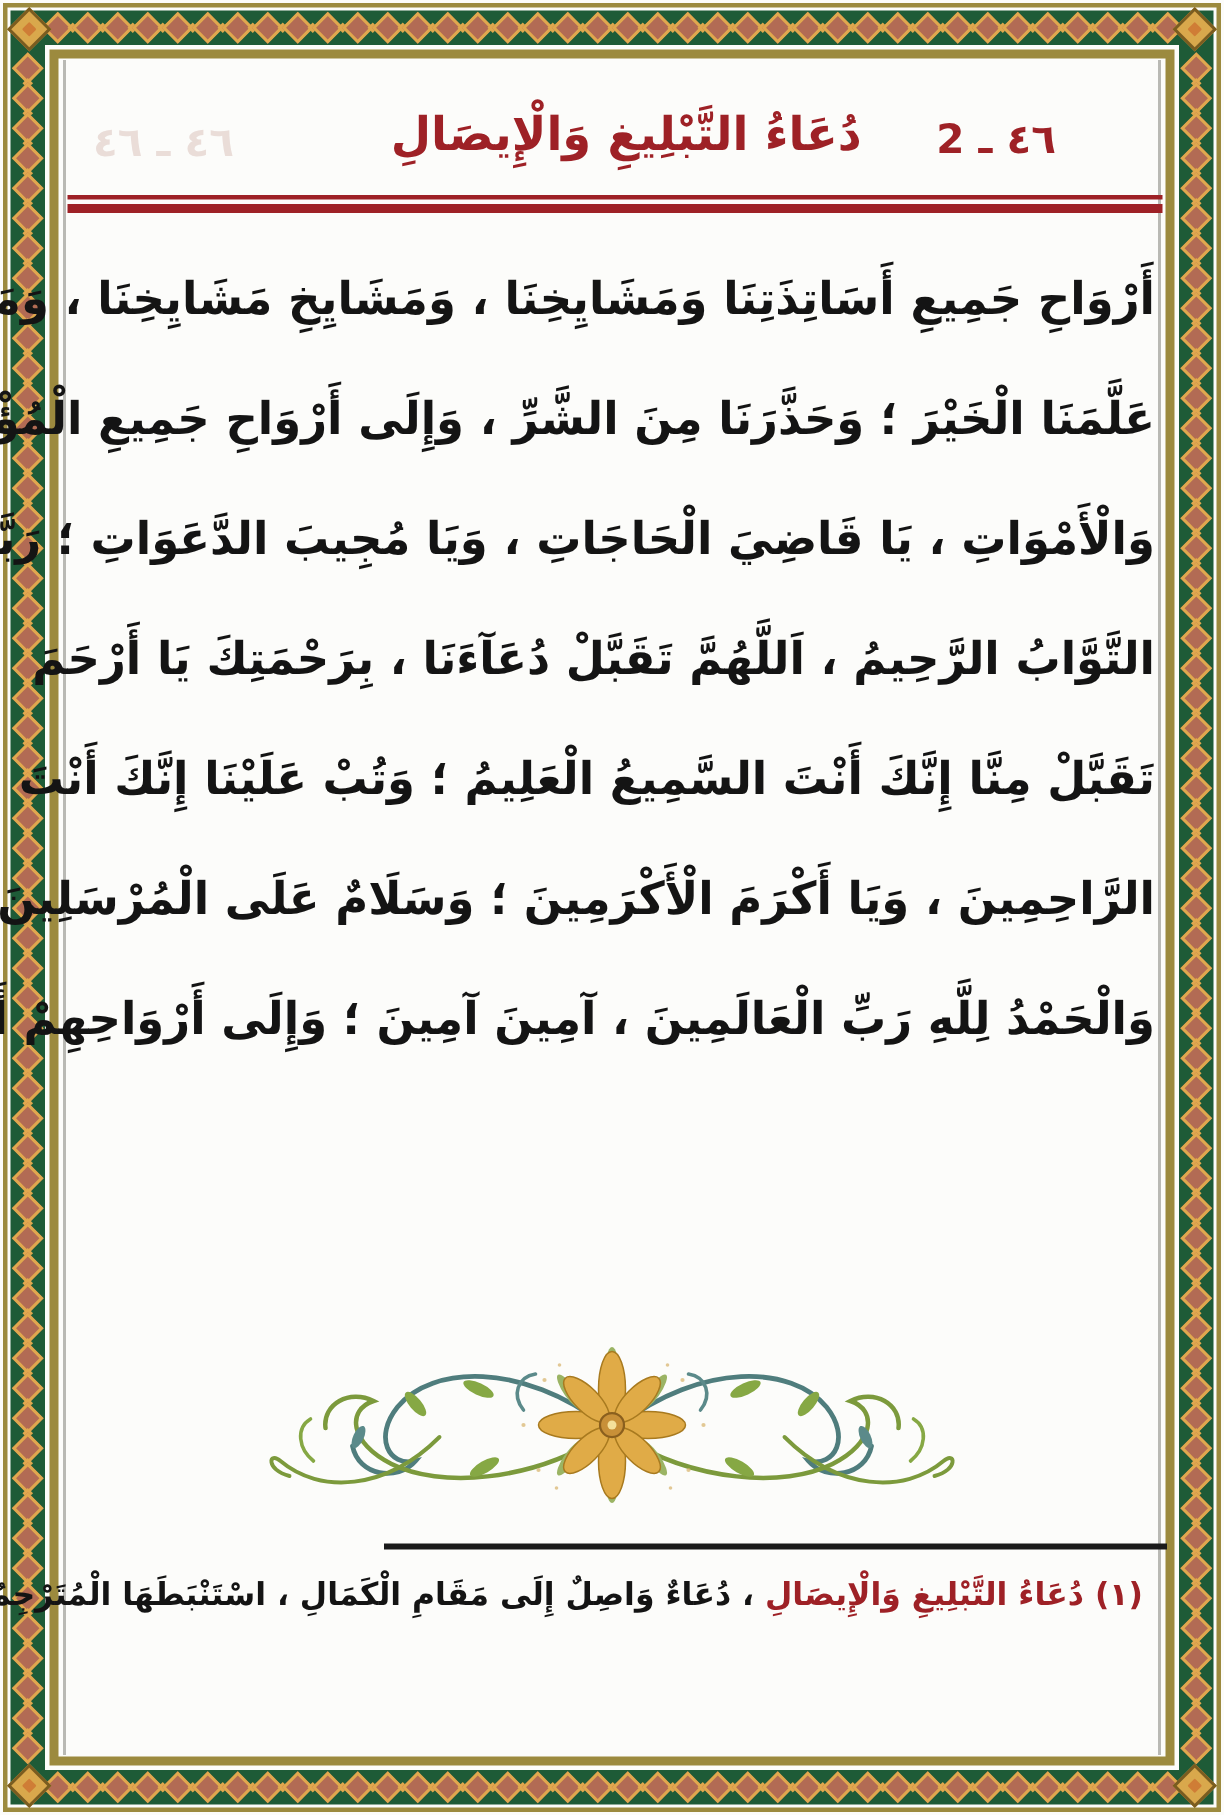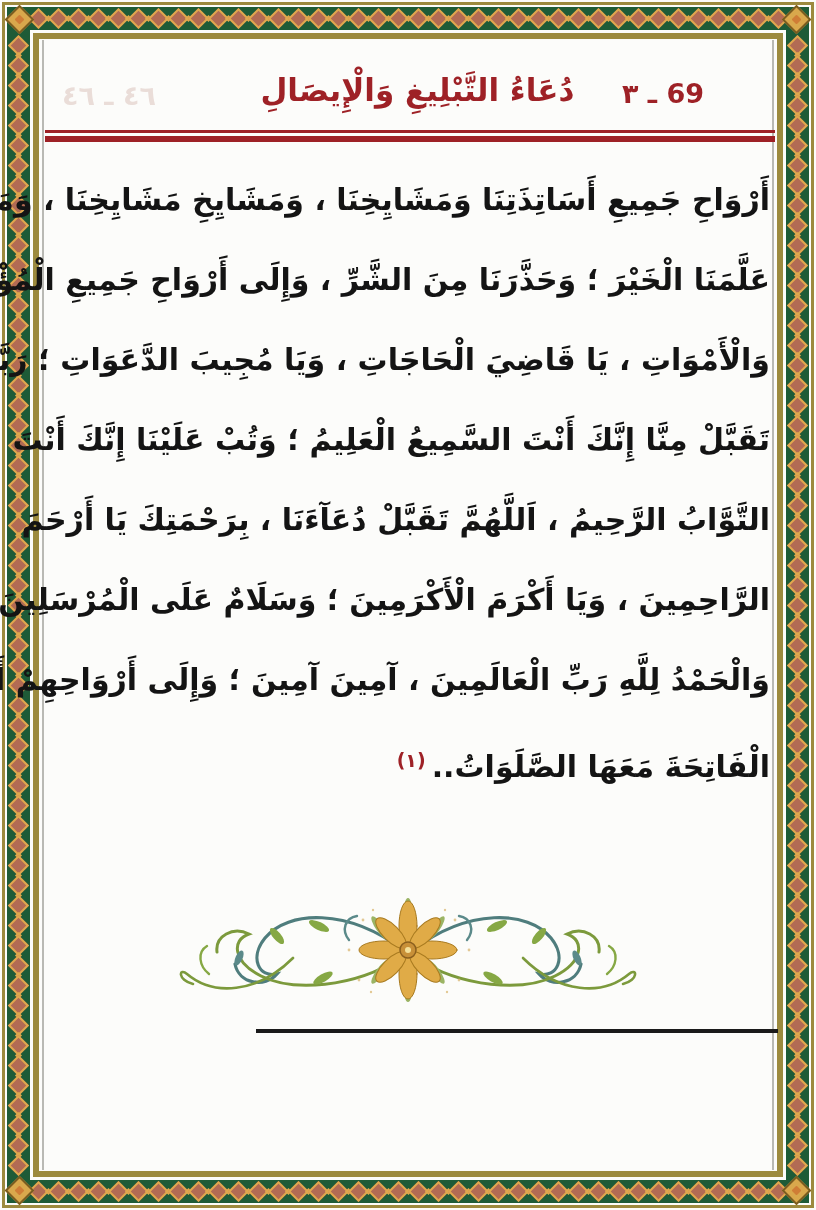--- a/index.html
+++ b/index.html
@@ -470,40 +470,37 @@
       <div class="dmd-sm" style="top: 1124.5px; left: 9px;"></div>
       <div class="dmd-big" style="top: 1129.5px; left: 4px;"></div>
     </div>
   <div class="corner corner-tl"></div>
   <div class="corner corner-tr"></div>
   <div class="corner corner-bl"></div>
   <div class="corner corner-br"></div>
   <div class="inner-hairline hairline-left"></div>
   <div class="inner-hairline hairline-right"></div>
 
-  <div class="page-number">69 ـ ٣</div>
+  <div class="page-number">٤٦ ـ 2</div>
   <div class="page-title">دُعَاءُ التَّبْلِيغِ وَالْإِيصَالِ</div>
   <div class="ghost-number">٤٦ ـ ٤٦</div>
   <div class="red-rule">
     <div class="thin"></div>
       <div class="gap"></div>
       <div class="thick"></div>
   </div>
 
   <div class="body-text">
     <div class="body-line">أَرْوَاحِ جَمِيعِ أَسَاتِذَتِنَا وَمَشَايِخِنَا ، وَمَشَايِخِ مَشَايِخِنَا ، وَمَنْ</div>
     <div class="body-line">عَلَّمَنَا الْخَيْرَ ؛ وَحَذَّرَنَا مِنَ الشَّرِّ ، وَإِلَى أَرْوَاحِ جَمِيعِ الْمُؤْمِنِينَ</div>
     <div class="body-line">وَالْأَمْوَاتِ ، يَا قَاضِيَ الْحَاجَاتِ ، وَيَا مُجِيبَ الدَّعَوَاتِ ؛ رَبَّنَا</div>
+    <div class="body-line">التَّوَّابُ الرَّحِيمُ ، اَللَّهُمَّ تَقَبَّلْ دُعَآءَنَا ، بِرَحْمَتِكَ يَا أَرْحَمَ</div>
     <div class="body-line">تَقَبَّلْ مِنَّا إِنَّكَ أَنْتَ السَّمِيعُ الْعَلِيمُ ؛ وَتُبْ عَلَيْنَا إِنَّكَ أَنْتَ</div>
-    <div class="body-line">التَّوَّابُ الرَّحِيمُ ، اَللَّهُمَّ تَقَبَّلْ دُعَآءَنَا ، بِرَحْمَتِكَ يَا أَرْحَمَ</div>
     <div class="body-line">الرَّاحِمِينَ ، وَيَا أَكْرَمَ الْأَكْرَمِينَ ؛ وَسَلَامٌ عَلَى الْمُرْسَلِينَ ؛</div>
     <div class="body-line">وَالْحَمْدُ لِلَّهِ رَبِّ الْعَالَمِينَ ، آمِينَ آمِينَ ؛ وَإِلَى أَرْوَاحِهِمْ أَجْمَعِينَ ،</div>
-    <div class="body-line last">
-      <span>الْفَاتِحَةَ مَعَهَا الصَّلَوَاتُ..</span><span class="footnote-ref">(١)</span>
-    </div>
   </div>
 
   <div class="ornament">
     <svg width="470" height="108" viewBox="0 0 470 108" xmlns="http://www.w3.org/2000/svg">
       <g fill="none" stroke-linecap="round">
 
         <g>
           <path d="M230,54 C175,12 115,14 92,42 C76,62 86,82 104,78 C92,92 66,88 62,68" stroke="#4f7d7d" stroke-width="3.2"></path>
           <path d="M228,62 C180,92 120,96 88,80 C60,66 58,44 76,38 C60,30 42,40 44,56" stroke="#7c9a3c" stroke-width="3"></path>
           <path d="M120,62 C84,98 40,100 14,78 C6,71 4,84 20,88" stroke="#7c9a3c" stroke-width="2.6"></path>
@@ -562,15 +559,18 @@
           </g>
           <circle cx="235" cy="54" r="8" fill="#c89038" stroke="#8a5f1e" stroke-width="1.5"></circle>
           <circle cx="235" cy="54" r="3" fill="#f4e09a" stroke="none"></circle>
         </g>
       </g>
     </svg>
   </div>
 
   <div class="footnote-divider"></div>
   <div class="footnote">
+    <div class="fn-line1">
+      <span class="fn-red">(١) </span><span class="fn-red">دُعَاءُ التَّبْلِيغِ وَالْإِيصَالِ</span><span> ، دُعَاءٌ وَاصِلٌ إِلَى مَقَامِ الْكَمَالِ ، اسْتَنْبَطَهَا الْمُتَرْجِمُ</span>
+    </div>
   </div>
 
 </div>
 
 </body></html>

